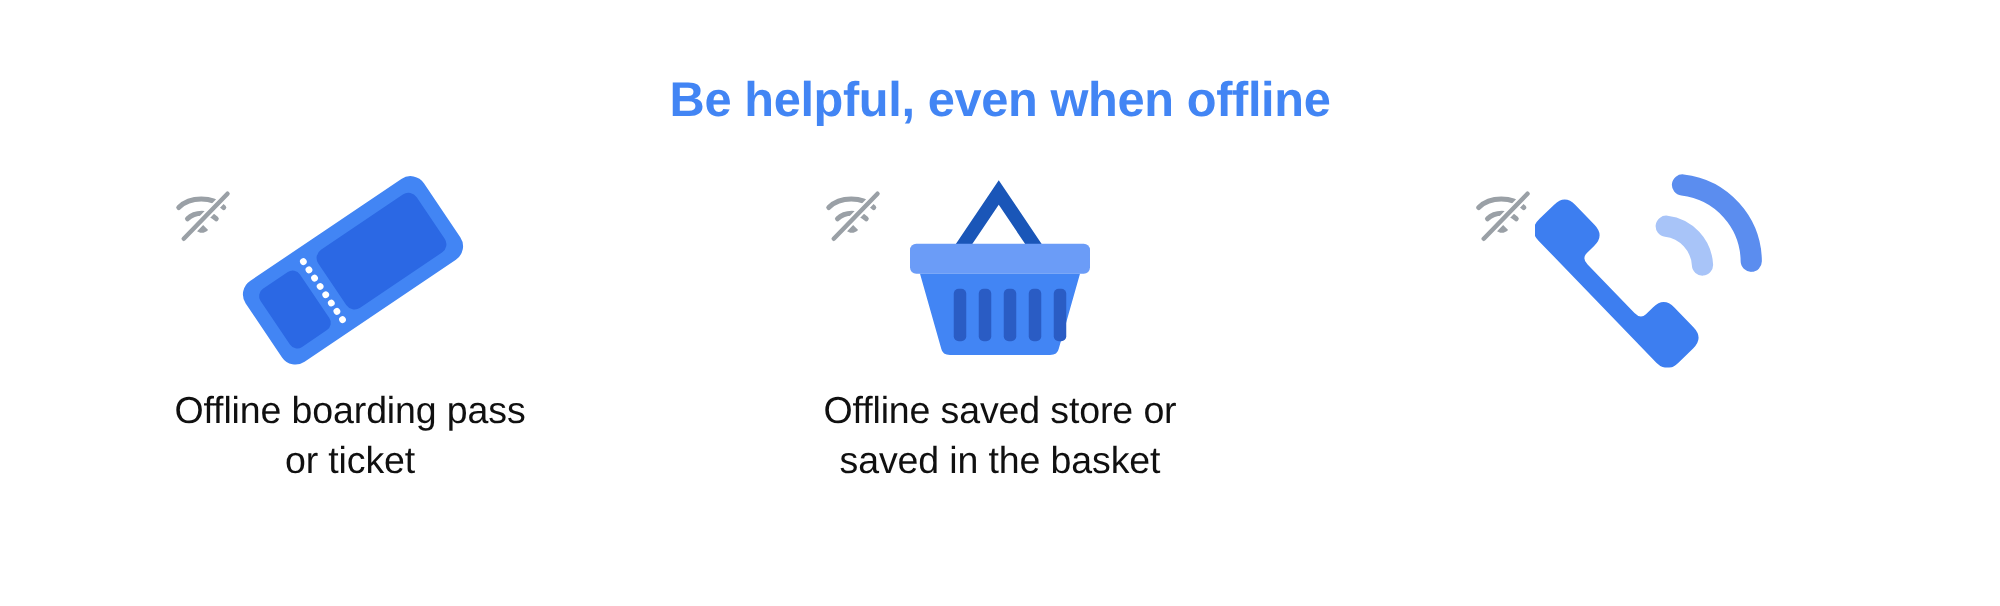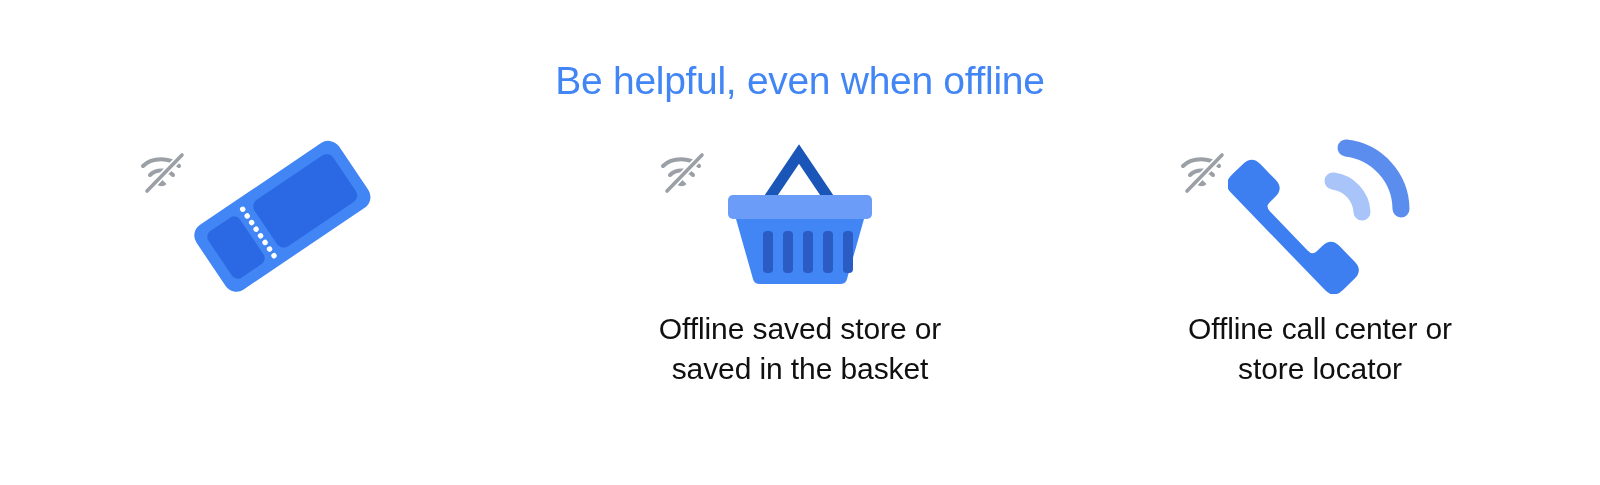--- a/index.html
+++ b/index.html
@@ -22,21 +22,21 @@
   }
 
   
   .title {
     position: absolute;
     top: 56px;
     left: 0;
     width: 1600px;
     text-align: center;
     font-size: 39px;
-    font-weight: 400;
+    font-weight: 700;
     letter-spacing: -0.3px;
     color: #4285f4;
     line-height: 50px;
     white-space: nowrap;
   }
 
   
   .columns {
     position: absolute;
     top: 130px;
@@ -142,20 +142,24 @@
               <circle cx="87" cy="69" r="2.7"></circle>
               <circle cx="87" cy="77" r="2.7"></circle>
               <circle cx="87" cy="85" r="2.7"></circle>
               <circle cx="87" cy="93" r="2.7"></circle>
               <circle cx="87" cy="101" r="2.7"></circle>
               <circle cx="87" cy="109" r="2.7"></circle>
             </g>
           </g>
         </svg>
 
+      </div>
+      <div class="caption">
+        <span class="line">Offline boarding pass</span>
+        <span class="line">or ticket</span>
       </div>
     </div>
 
     <div class="col">
       <div class="icon-area">
 
         <svg class="wifi-off" viewBox="0 0 58 52">
           <g fill="none" stroke="#9aa0a6" stroke-width="4" stroke-linecap="round">
             <path d="M7 18 C16 9, 34 9, 43 18"></path>
             <path d="M14 27 C20 21, 31 21, 37 27"></path>
@@ -216,20 +220,16 @@
                      Q84 114, 84 126
                      L84 148
                      Q84 160, 72 160
                      L56 160
                      Q43 160, 43 148
                      Z" fill="#3d7ef0"></path>
           </g>
         </svg>
 
       </div>
-      <div class="caption">
-        <span class="line">Offline call center or</span>
-        <span class="line">store locator</span>
-      </div>
     </div>
 
   </div>
 </div>
 
 </body></html>

